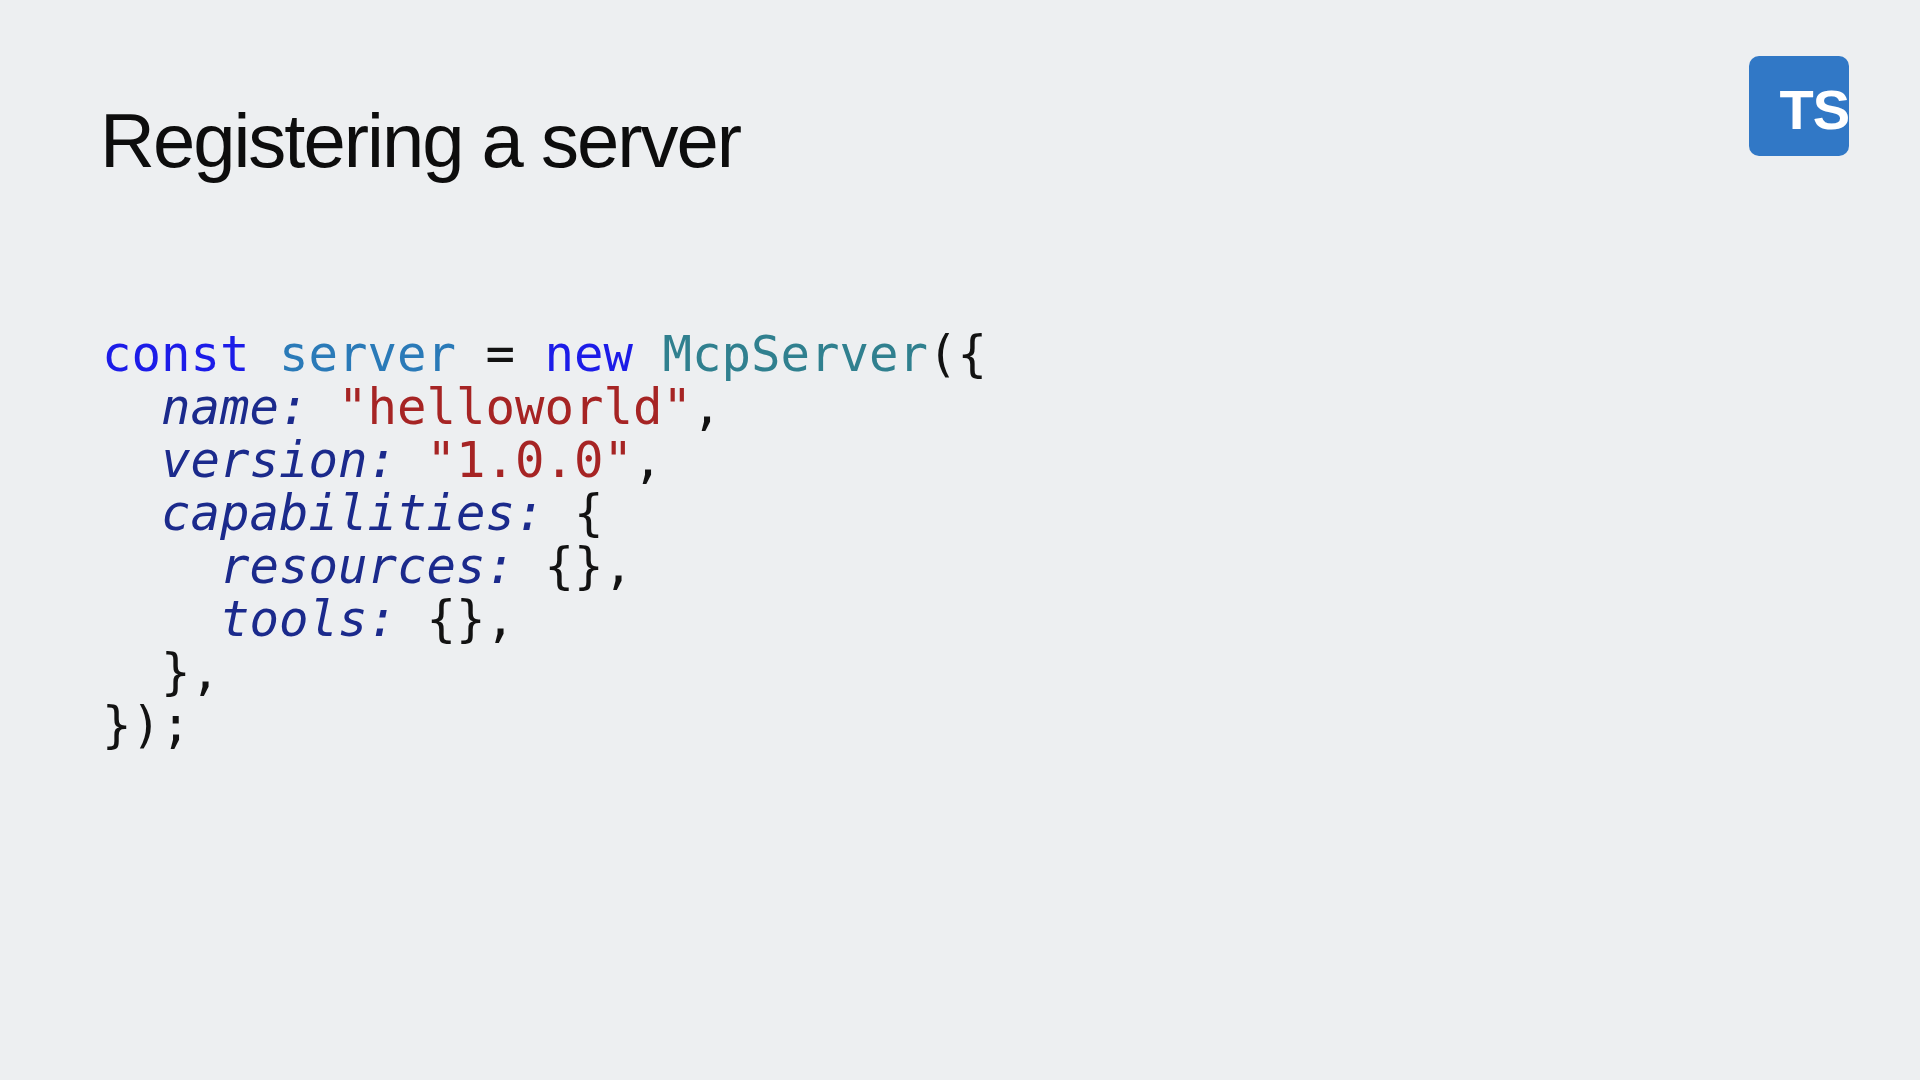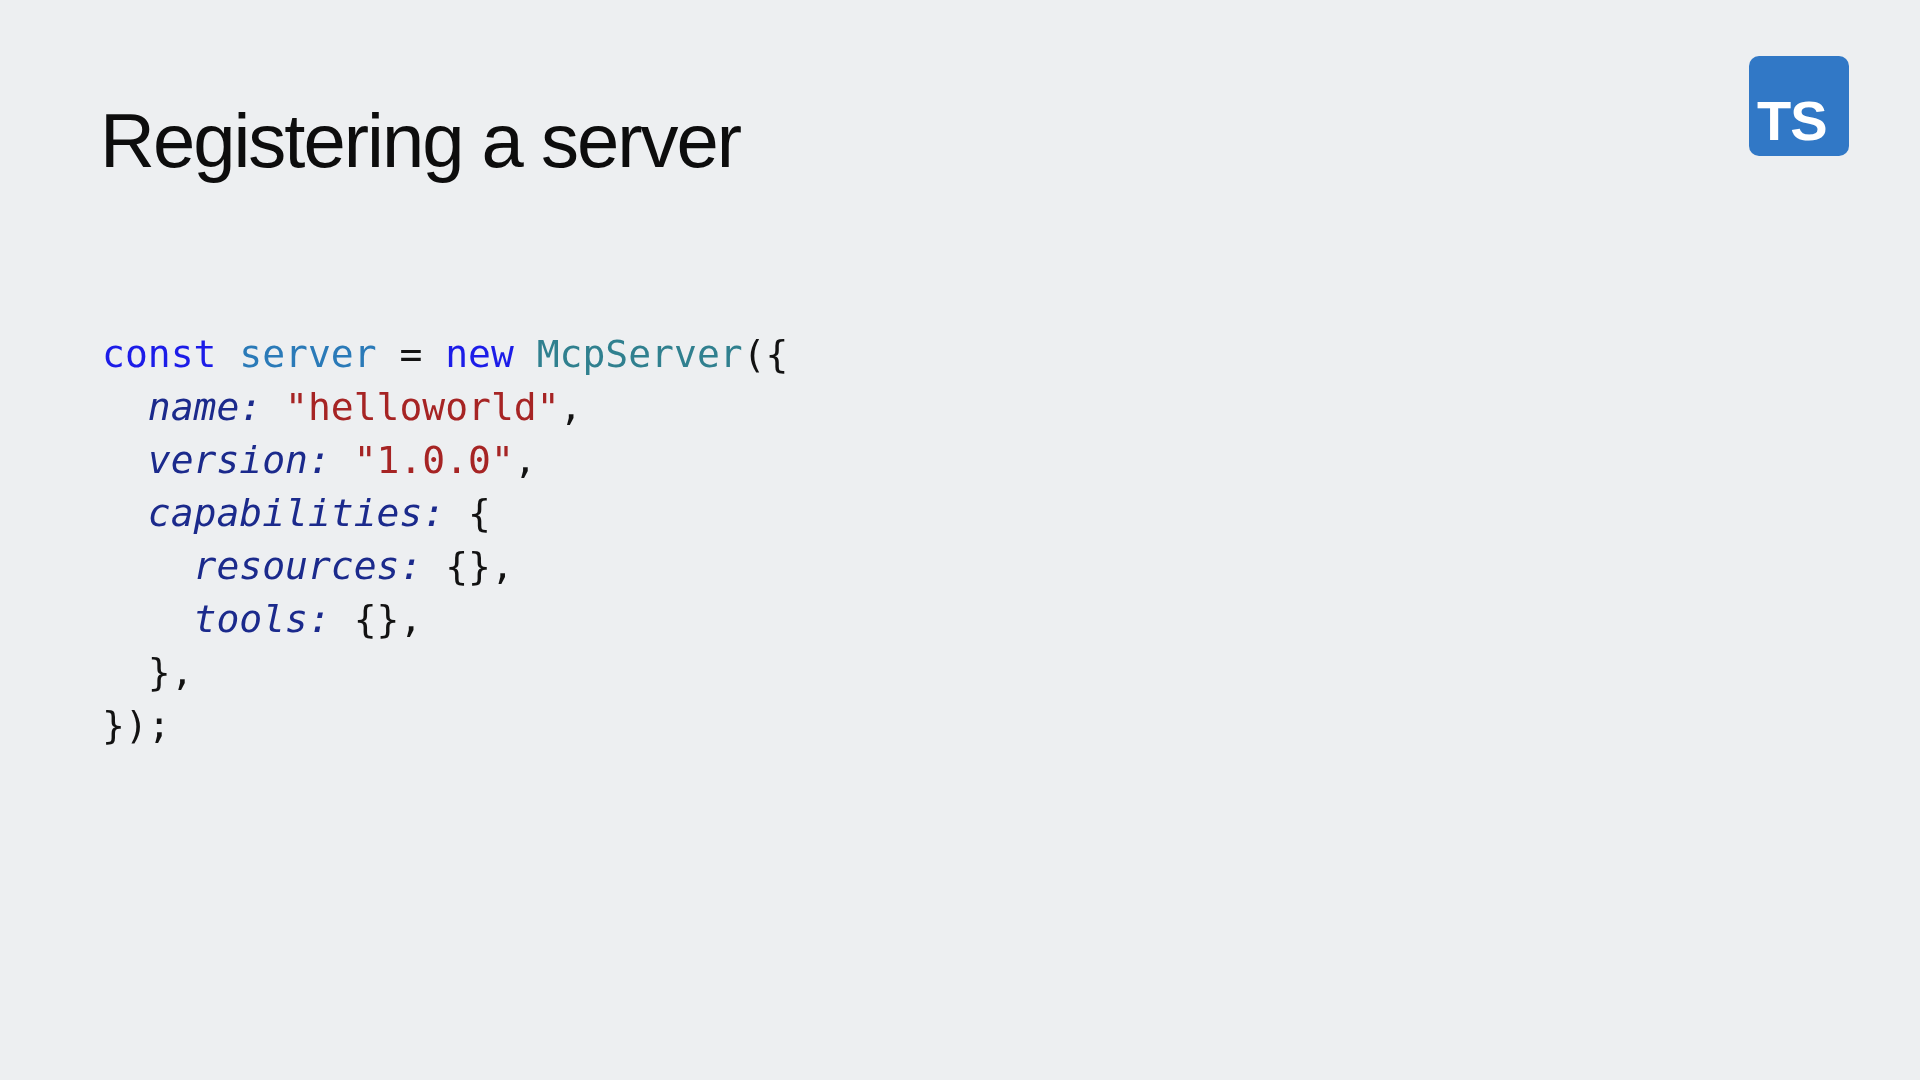--- a/index.html
+++ b/index.html
@@ -34,41 +34,41 @@
   .ts-logo {
     position: absolute;
     left: 1749px;
     top: 56px;
     width: 100px;
     height: 100px;
     border-radius: 10px;
     background: var(--logo-bg, #3178c6);
     display: flex;
     align-items: flex-end;
-    justify-content: flex-start;
+    justify-content: flex-end;
     box-sizing: border-box;
-    padding-bottom: 7px;
+    padding-bottom: 18px;
     padding-left: 8px;
   }
 
   .ts-logo-text {
     color: var(--logo-fg, #ffffff);
     font-family: "Liberation Sans", sans-serif;
     font-weight: 700;
     font-size: 56px;
     line-height: 1;
     letter-spacing: -1px;
   }
 
   .code-block {
     position: absolute;
     left: 102px;
     top: 328px;
     font-family: "DejaVu Sans Mono", "Liberation Mono", monospace;
-    font-size: 38px;
+    font-size: 49px;
     line-height: 53px;
     white-space: pre;
     color: var(--tok-pln, #121212);
   }
 
   .code-line { white-space: pre; }
 
   .tok-kw   { color: var(--tok-kw,   #1c1ce8); }
   .tok-var  { color: var(--tok-var,  #2a7ab8); }
   .tok-cls  { color: var(--tok-cls,  #30808f); }

